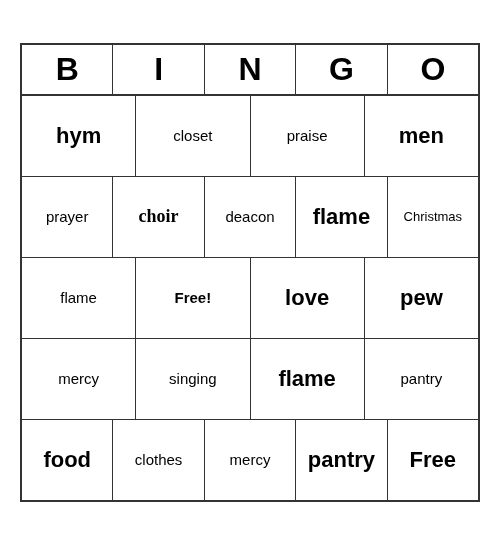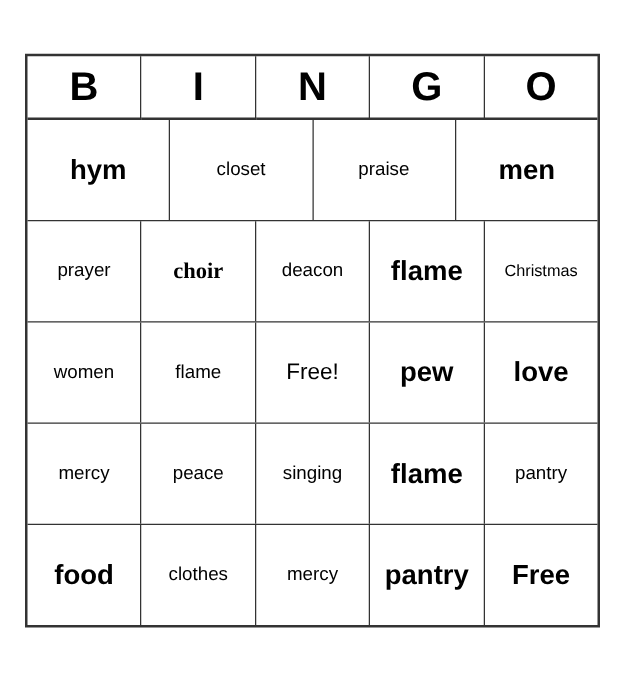--- a/index.html
+++ b/index.html
@@ -74,22 +74,22 @@
       font-weight: bold;
     }
 
     .bingo-cell.medium {
       font-size: 18px;
       font-weight: bold;
       font-family: Liberation Serif, serif;
     }
 
     .bingo-cell.free {
-      font-size: 18px;
-      font-weight: normal;
+      font-size: 15px;
+      font-weight: bold;
     }
 
     .bingo-cell.small {
       font-size: 13px;
     }
   </style>
 </head>
 <body>
 
 <div class="bingo-card">
@@ -108,29 +108,27 @@
       <div class="bingo-cell large">men</div>
     </div>
     <div class="bingo-row">
       <div class="bingo-cell">prayer</div>
       <div class="bingo-cell medium">choir</div>
       <div class="bingo-cell">deacon</div>
       <div class="bingo-cell large">flame</div>
       <div class="bingo-cell small">Christmas</div>
     </div>
     <div class="bingo-row">
-      <div class="bingo-cell">women</div>
       <div class="bingo-cell">flame</div>
       <div class="bingo-cell free">Free!</div>
+      <div class="bingo-cell large">love</div>
       <div class="bingo-cell large">pew</div>
-      <div class="bingo-cell large">love</div>
     </div>
     <div class="bingo-row">
       <div class="bingo-cell">mercy</div>
-      <div class="bingo-cell">peace</div>
       <div class="bingo-cell">singing</div>
       <div class="bingo-cell large">flame</div>
       <div class="bingo-cell">pantry</div>
     </div>
     <div class="bingo-row">
       <div class="bingo-cell large">food</div>
       <div class="bingo-cell">clothes</div>
       <div class="bingo-cell">mercy</div>
       <div class="bingo-cell large">pantry</div>
       <div class="bingo-cell large">Free</div>

